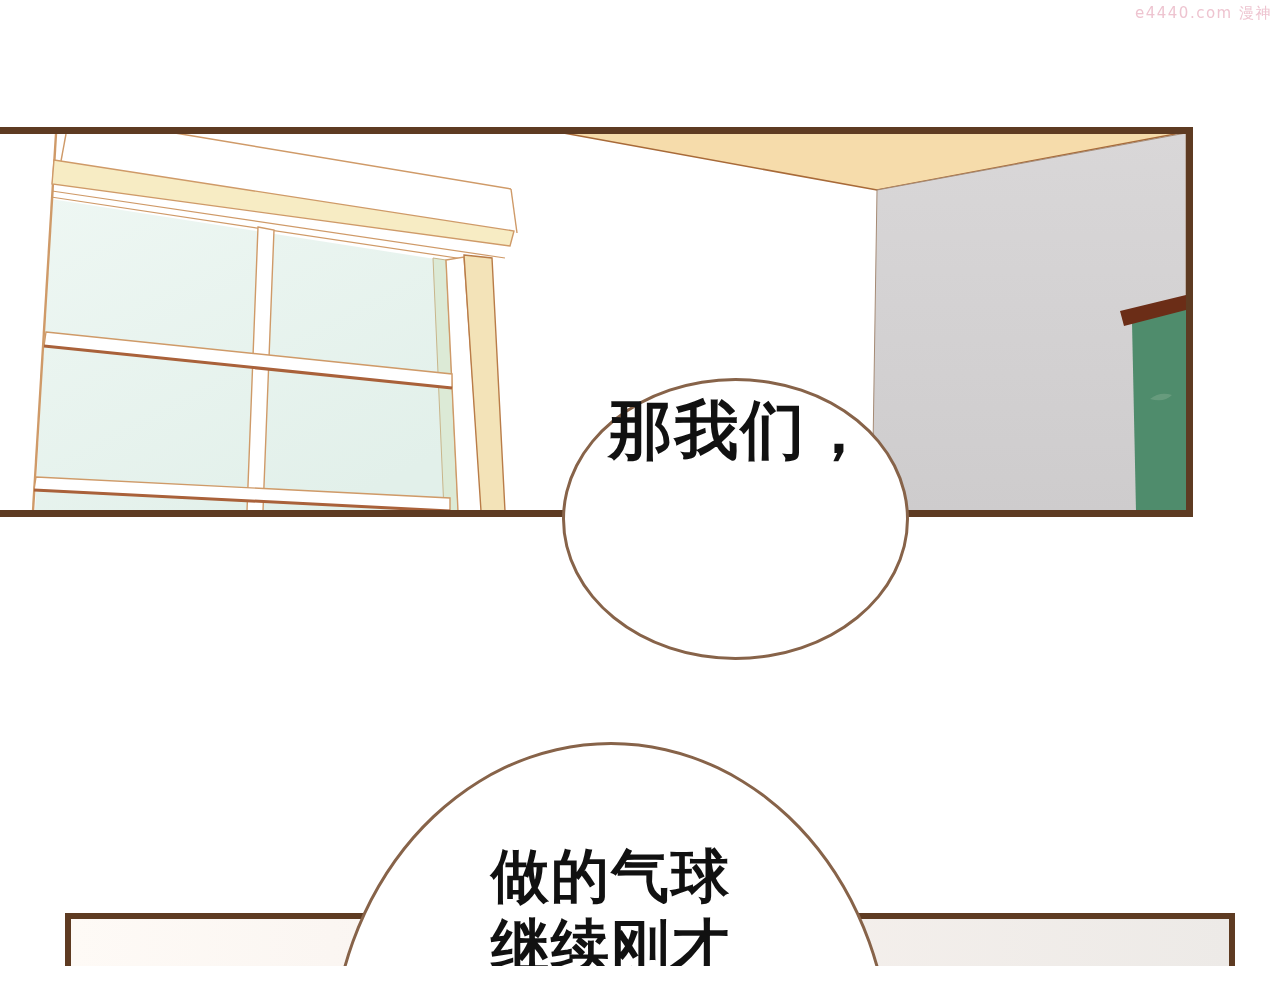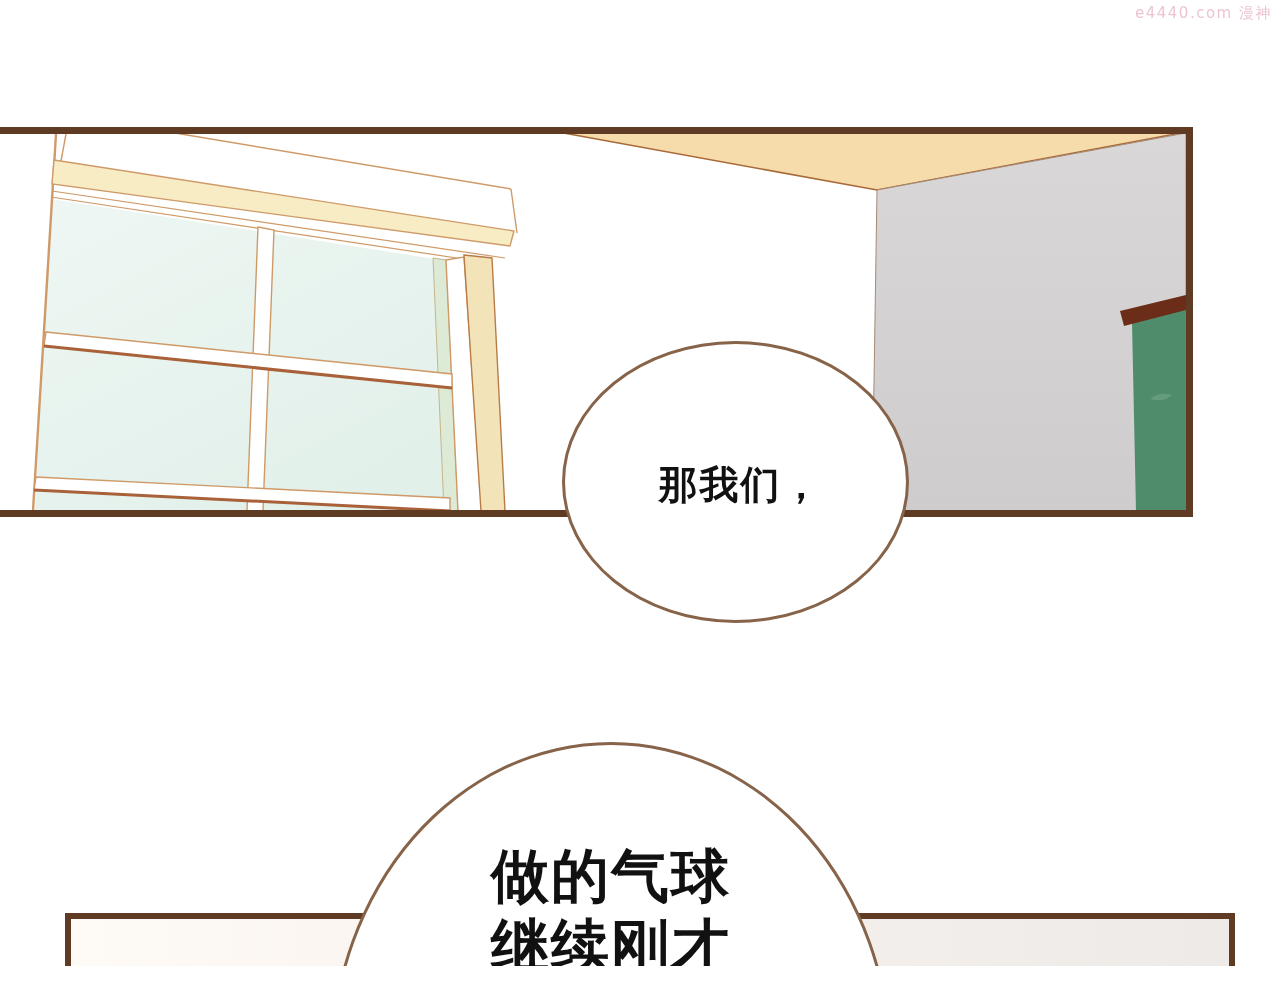--- a/index.html
+++ b/index.html
@@ -54,23 +54,23 @@
   .bubble{
     position:absolute;
     background:#fff;
     border:3px solid var(--c-bubble-border,#876349);
     border-radius:50%;
     z-index:5;
     color:var(--c-speech-text,#111);
     font-weight:bold;
   }
   .bubble-1{
-    left:562px;top:341px;width:347px;height:282px;
-    display:flex;align-items:center;justify-content:center;
-    font-size:39px;letter-spacing:2px;
+    left:562px;top:378px;width:347px;height:282px;
+    display:flex;justify-content:center;
+    font-size:64px;letter-spacing:2px;
     padding-top:6px;box-sizing:border-box;
     text-indent:10px;
   }
   .bubble-2{
     left:330px;top:742px;width:556px;height:640px;
   }
   .bubble-2 .bubble-text{
     position:absolute;top:96px;left:0;right:0;
     text-align:center;
     font-size:58px;line-height:70px;letter-spacing:2px;

